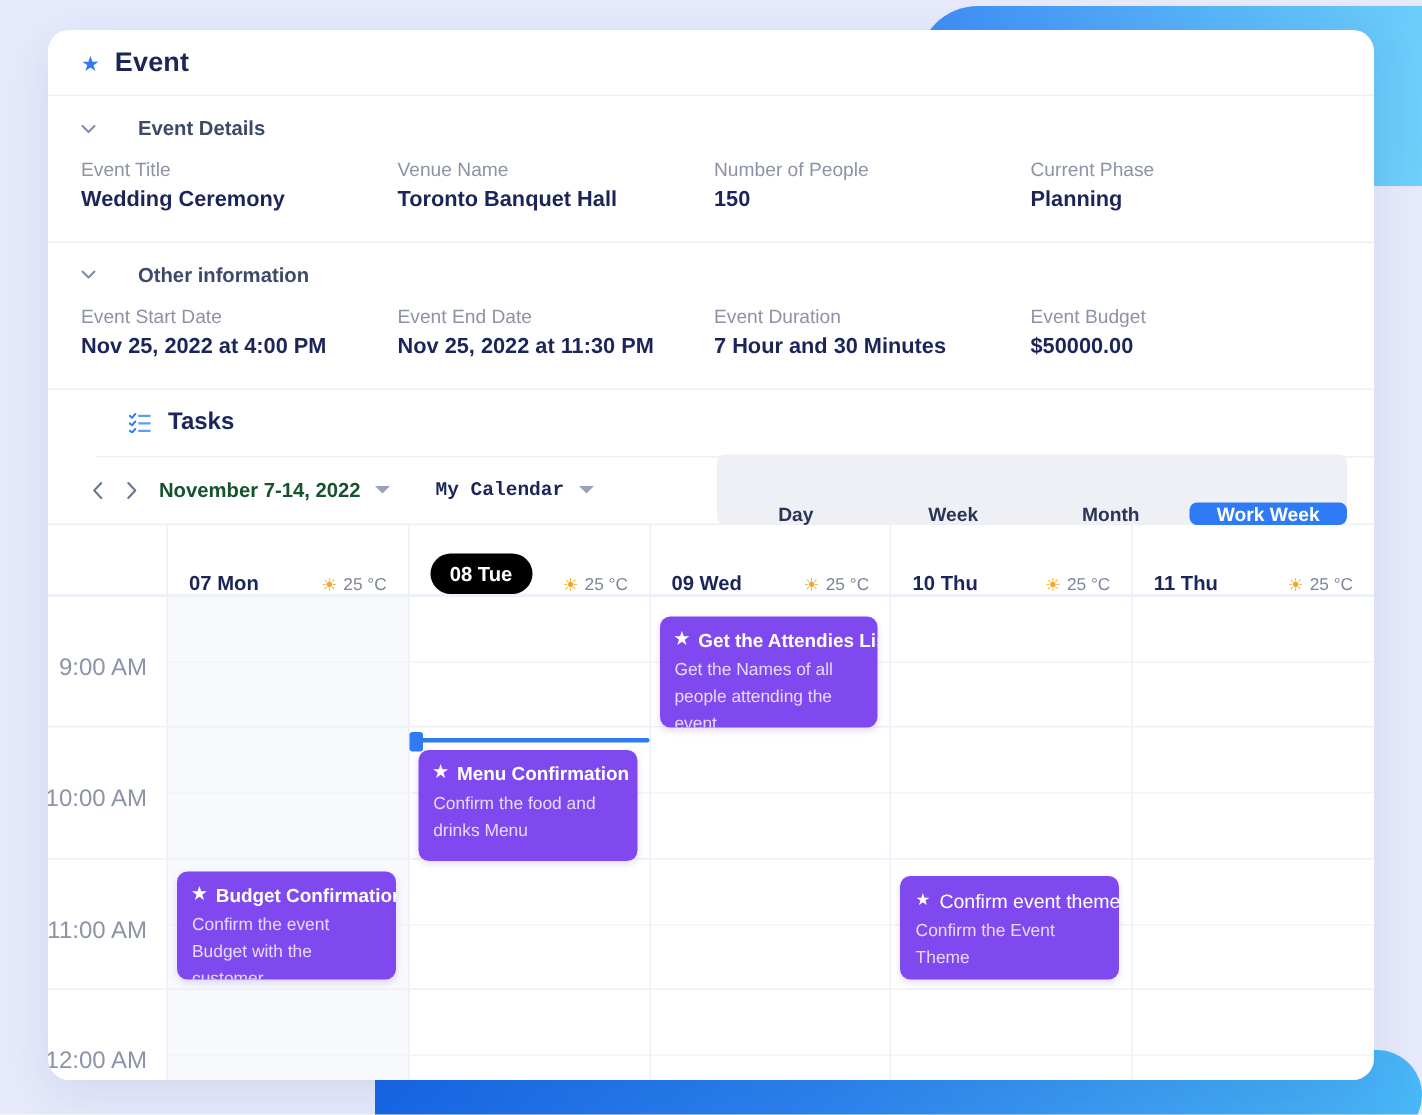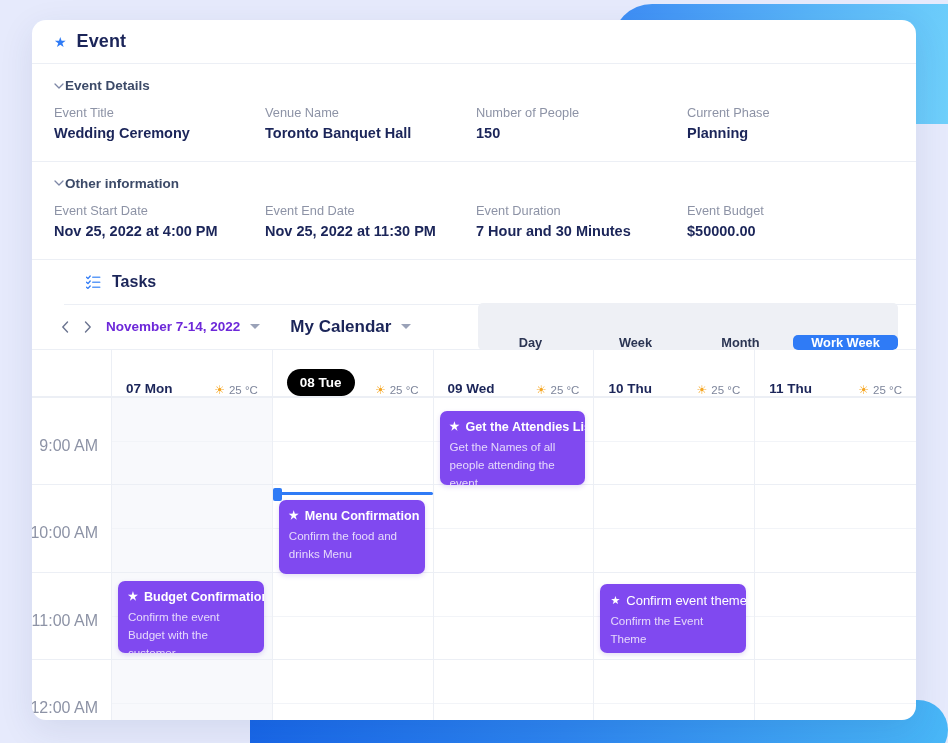--- a/index.html
+++ b/index.html
@@ -69,21 +69,21 @@
     font-weight: bold;
     color: #1b2559;
     letter-spacing: .1px;
   }
   .star-blue { color: #2f7bf6; font-size: 14px; line-height: 1; }
 
   
   .section-head {
     display: flex;
     align-items: center;
-    gap: 1px;
+    gap: 28px;
     padding: 14px 22px 6px 22px;
   }
   .chev {
     width: 10px;
     height: 10px;
     color: #7d87a6;
     flex: 0 0 auto;
     display: block;
   }
   .section-head .label {
@@ -144,39 +144,40 @@
   }
   .nav-btn {
     width: 22px; height: 22px;
     display: flex; align-items: center; justify-content: center;
     color: #6b7490;
     background: none; border: none; cursor: pointer;
   }
   .range-label {
     font-size: 13.5px;
     font-weight: bold;
-    color: #6d28d9;
+    color: #14532d;
     margin-left: 8px;
   }
   .caret {
     margin-left: 10px;
     width: 0; height: 0;
     border-left: 5px solid transparent;
     border-right: 5px solid transparent;
     border-top: 5px solid #9aa2b8;
     display: block;
   }
   .cal-select {
     display: flex; align-items: center;
     margin-left: 30px;
   }
   .cal-select .txt {
-    font-size: 17px;
+    font-size: 13px;
     font-weight: bold;
     color: #1b2559;
+    font-family: Liberation Mono, monospace;
   }
   .view-switch {
     margin-left: auto;
     display: flex;
     background: #eef0f5;
     border-radius: 5px;
     overflow: hidden;
     height: 47px;
     align-items: flex-end;
   }

